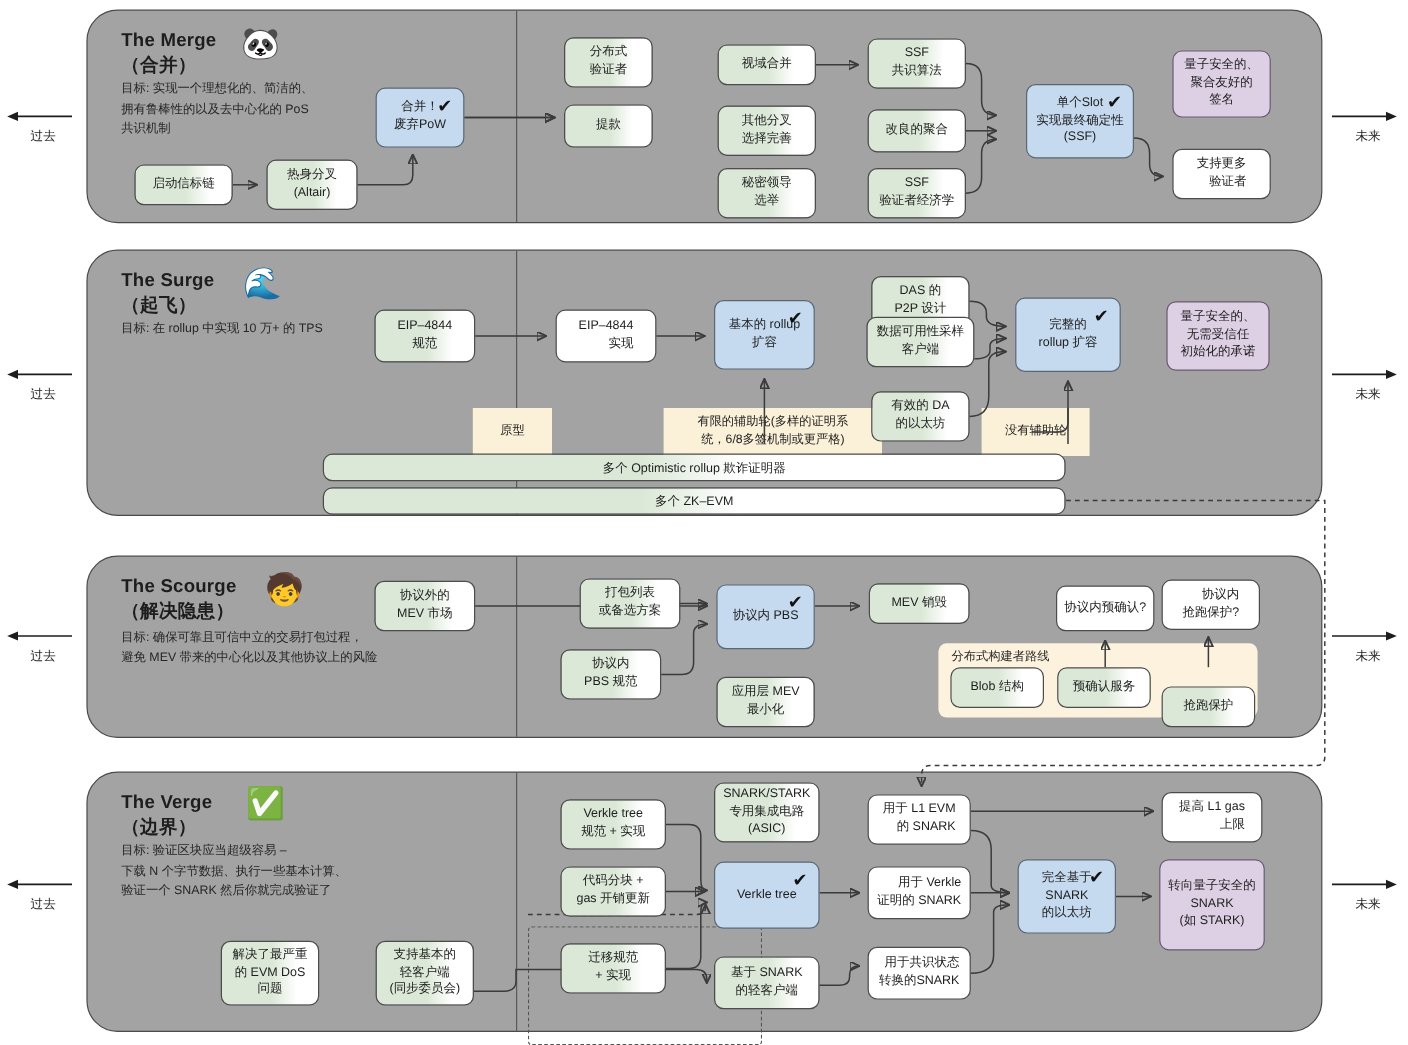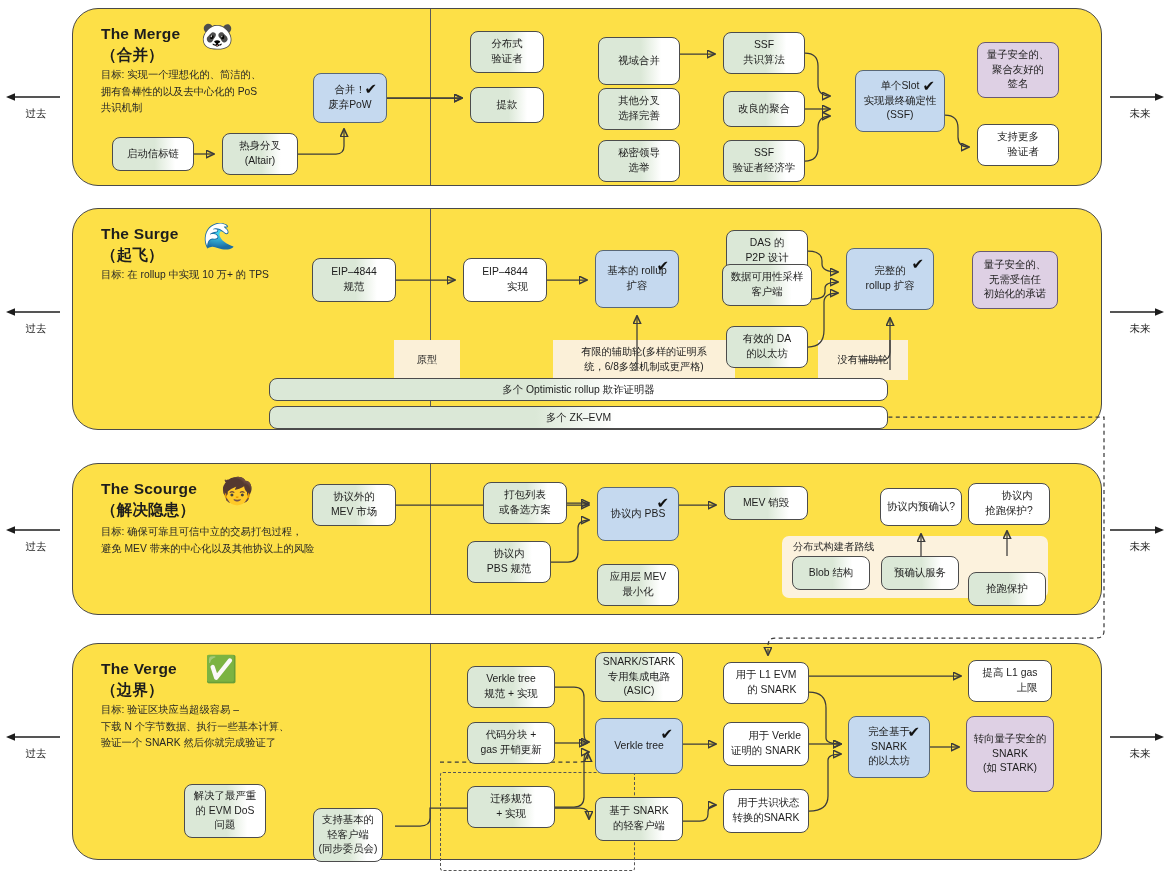--- a/index.html
+++ b/index.html
@@ -11,21 +11,21 @@
     overflow: hidden;
     color: #1d1d1d;
   }
   #root { position: absolute; inset: 0; }
 
   
   .section {
     position: absolute;
     border: 1.3px solid #4a4a4a;
     border-radius: 26px;
-    background: #fde047;
+    background: #a3a3a3;
     left: 72px;
     width: 1030px;
   }
   .divider {
     position: absolute;
     top: 0; bottom: 0;
     width: 0;
     border-left: 1.3px solid #5a5a5a;
   }
   .sec-title {
@@ -229,21 +229,21 @@
   <div class="node n-green" style="left:222px; top:133px; width:76px; height:42px;">热身分叉
 (Altair)</div>
   <div class="node n-blue" style="left:313px; top:73px; width:74px; height:50px;">
     <span class="chk">✔</span>
     <span>合并！
 废弃PoW</span>
   </div>
   <div class="node n-green" style="left:470px; top:31px; width:74px; height:42px;">分布式
 验证者</div>
   <div class="node n-green" style="left:470px; top:87px; width:74px; height:36px;">提款</div>
-  <div class="node n-green" style="left:598px; top:37px; width:82px; height:48px;">视域合并</div>
+  <div class="node n-green" style="left:598px; top:37px; width:82px; height:34px;">视域合并</div>
   <div class="node n-green" style="left:598px; top:88px; width:82px; height:42px;">其他分叉
 选择完善</div>
   <div class="node n-green" style="left:598px; top:140px; width:82px; height:42px;">秘密领导
 选举</div>
   <div class="node n-green" style="left:723px; top:32px; width:82px; height:42px;">SSF
 共识算法</div>
   <div class="node n-green" style="left:723px; top:91px; width:82px; height:36px;">改良的聚合</div>
   <div class="node n-green" style="left:723px; top:140px; width:82px; height:42px;">SSF
 验证者经济学</div>
   <div class="node n-blue" style="left:855px; top:70px; width:90px; height:62px;">
@@ -344,21 +344,21 @@
     <div class="sec-goal" style="top:58px; width:330px;">目标: 验证区块应当超级容易 –
 下载 N 个字节数据、执行一些基本计算、
 验证一个 SNARK 然后你就完成验证了</div>
   </div>
 
   <div class="dashbox" style="left:440px; top:772px; width:195px; height:99px;"></div>
 
   <div class="node n-green" style="left:184px; top:784px; width:82px; height:54px;">解决了最严重
 的 EVM DoS
 问题</div>
-  <div class="node n-green" style="left:313px; top:784px; width:70px; height:54px;margin-top:24px;">支持基本的
+  <div class="node n-green" style="left:313px; top:784px; width:82px; height:54px;">支持基本的
 轻客户端
 (同步委员会)</div>
   <div class="node n-green" style="left:467px; top:666px; width:88px; height:42px;">Verkle tree
 规范 + 实现</div>
   <div class="node n-green" style="left:467px; top:722px; width:88px; height:42px;">代码分块 +
 gas 开销更新</div>
   <div class="node n-green" style="left:467px; top:786px; width:88px; height:42px;">迁移规范
 + 实现</div>
   <div class="node n-green" style="left:595px; top:652px; width:88px; height:50px;">SNARK/STARK
 专用集成电路

